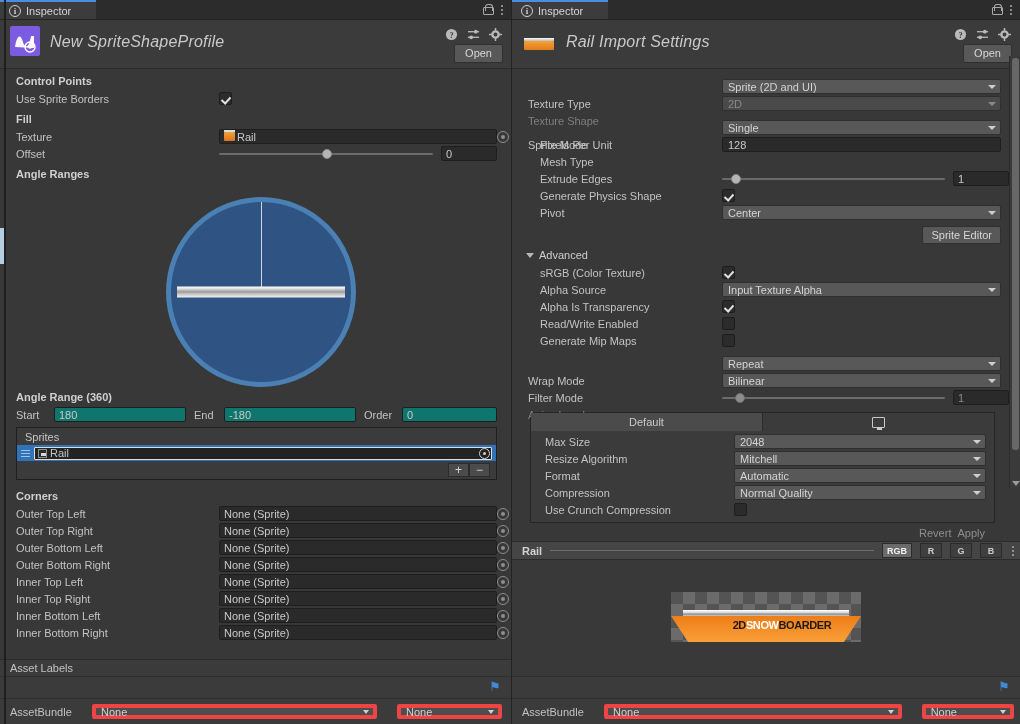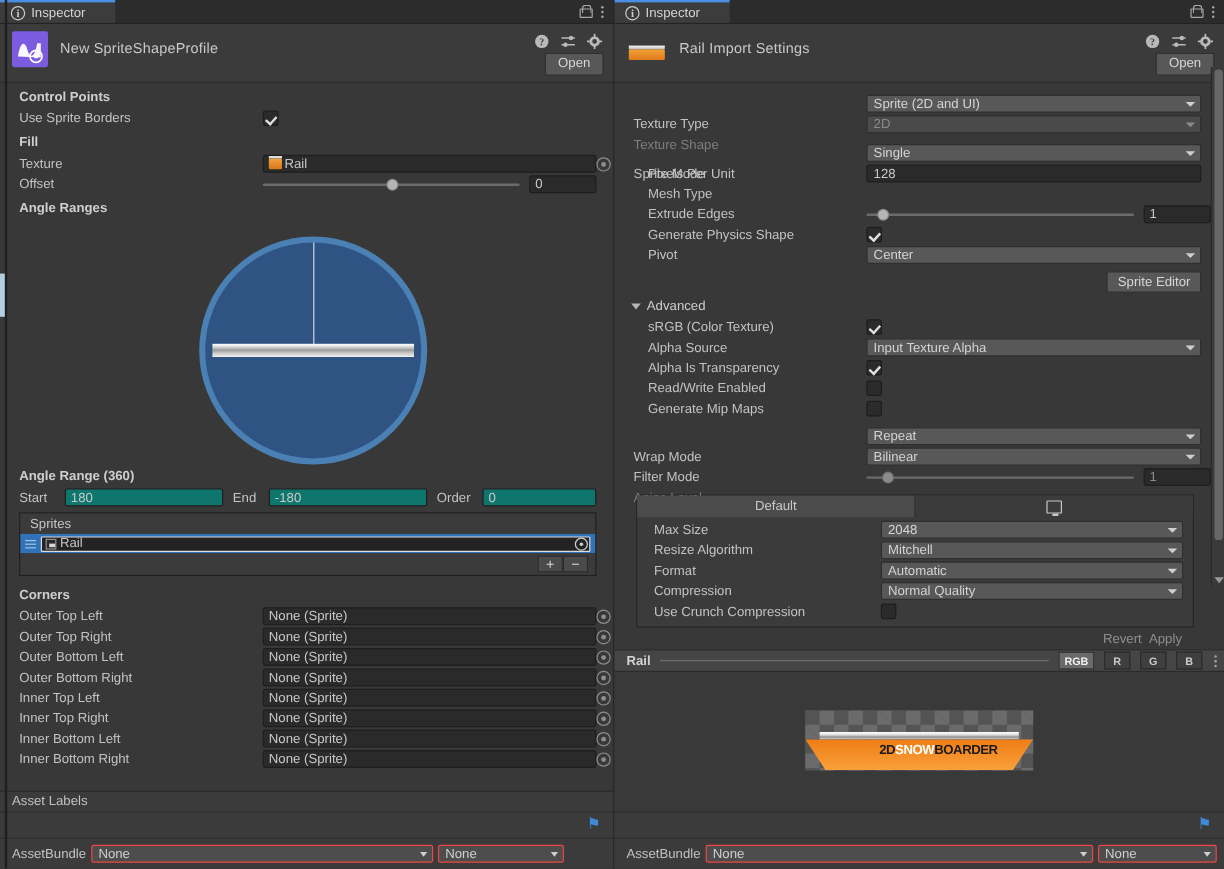--- a/index.html
+++ b/index.html
@@ -77,21 +77,21 @@
   }
   .rail-mini {
     position: absolute; left: 2px; bottom: 6px; width: 30px; height: 9px;
     background: linear-gradient(#f3a23a, #e07b18);
     border-radius: 1px;
   }
   .rail-mini::before {
     content: ""; position: absolute; left: 0; top: -3px; width: 30px; height: 3px;
     background: linear-gradient(#fdfdfd, #b9b9b9);
   }
-  .asset-title { font-size: 12px; color: #c9c9c9; padding-top: 7px; letter-spacing: .2px; }
+  .asset-title { font-size: 16px; color: #c9c9c9; padding-top: 7px; letter-spacing: .2px; font-style: italic; }
   .header-icons {
     position: absolute; right: 9px; top: 8px;
     display: flex; align-items: center; gap: 9px; color: #b9b9b9;
   }
   .hico { width: 13px; height: 13px; display: block; }
   .open-btn {
     position: absolute; right: 8px; bottom: 5px;
     background: #585858; border: 1px solid #303030; border-radius: 2px;
     color: #d6d6d6; font-size: 11px; padding: 2px 10px; line-height: 13px;
   }
@@ -320,25 +320,25 @@
     position: absolute; left: 0; bottom: 26px; width: 100%; height: 22px;
     background: #3b3b3b; border-top: 1px solid #2f2f2f;
   }
   .tag-ico {
     position: absolute; right: 10px; top: 3px; width: 12px; height: 14px;
     color: #3f8ad8; font-size: 13px; line-height: 14px;
   }
   .bundle-bar {
     position: absolute; left: 0; bottom: 0; width: 100%; height: 26px;
     background: #3b3b3b; border-top: 1px solid #2f2f2f;
-    display: flex; align-items: center; gap: 4px; padding: 0 6px 0 10px;
+    display: flex; align-items: center; gap: 20px; padding: 0 6px 0 10px;
   }
   .bundle-lbl { font-size: 11px; color: #c2c2c2; width: 62px; flex: 0 0 auto; }
   .bundle-dd {
-    height: 15px; background: #4d4d4d; border: 1px solid #ef4444; border-radius: 2px;
+    height: 15px; background: #4d4d4d; border: 4px solid #ef4444; border-radius: 2px;
     display: flex; align-items: center; padding: 0 4px 0 5px;
     font-size: 11px; color: #cfcfcf;
   }
   .bundle-dd .caret {
     margin-left: auto; width: 0; height: 0;
     border-left: 3px solid transparent; border-right: 3px solid transparent;
     border-top: 4px solid #cfcfcf;
   }
 
   

